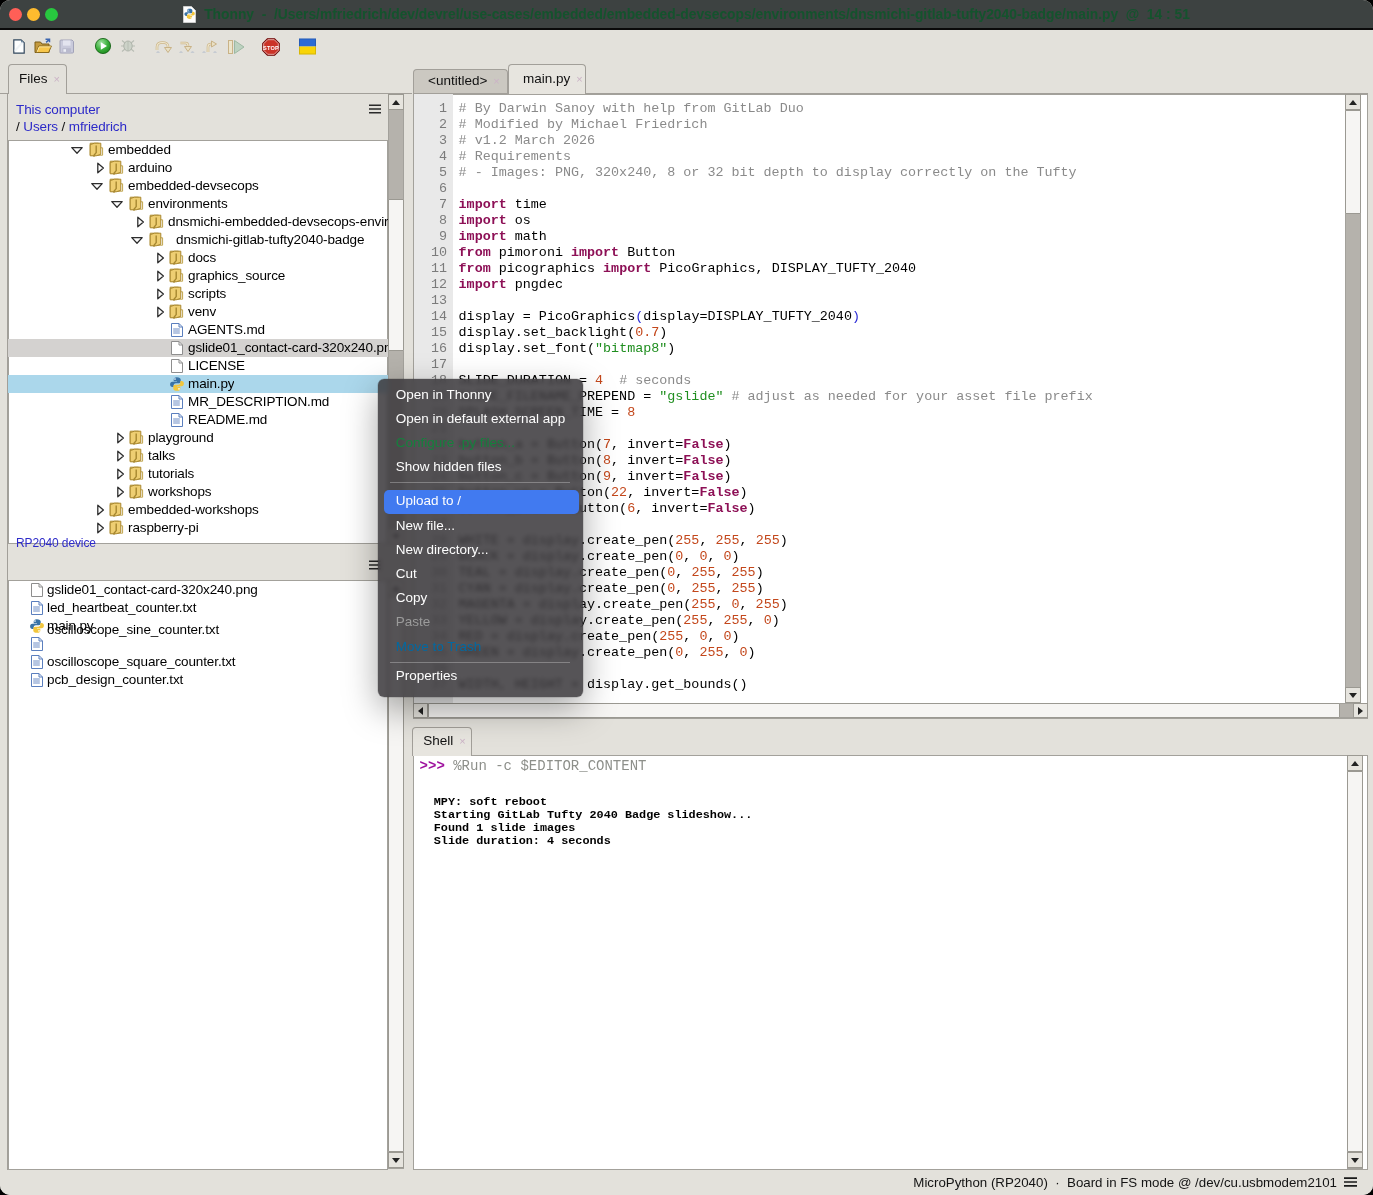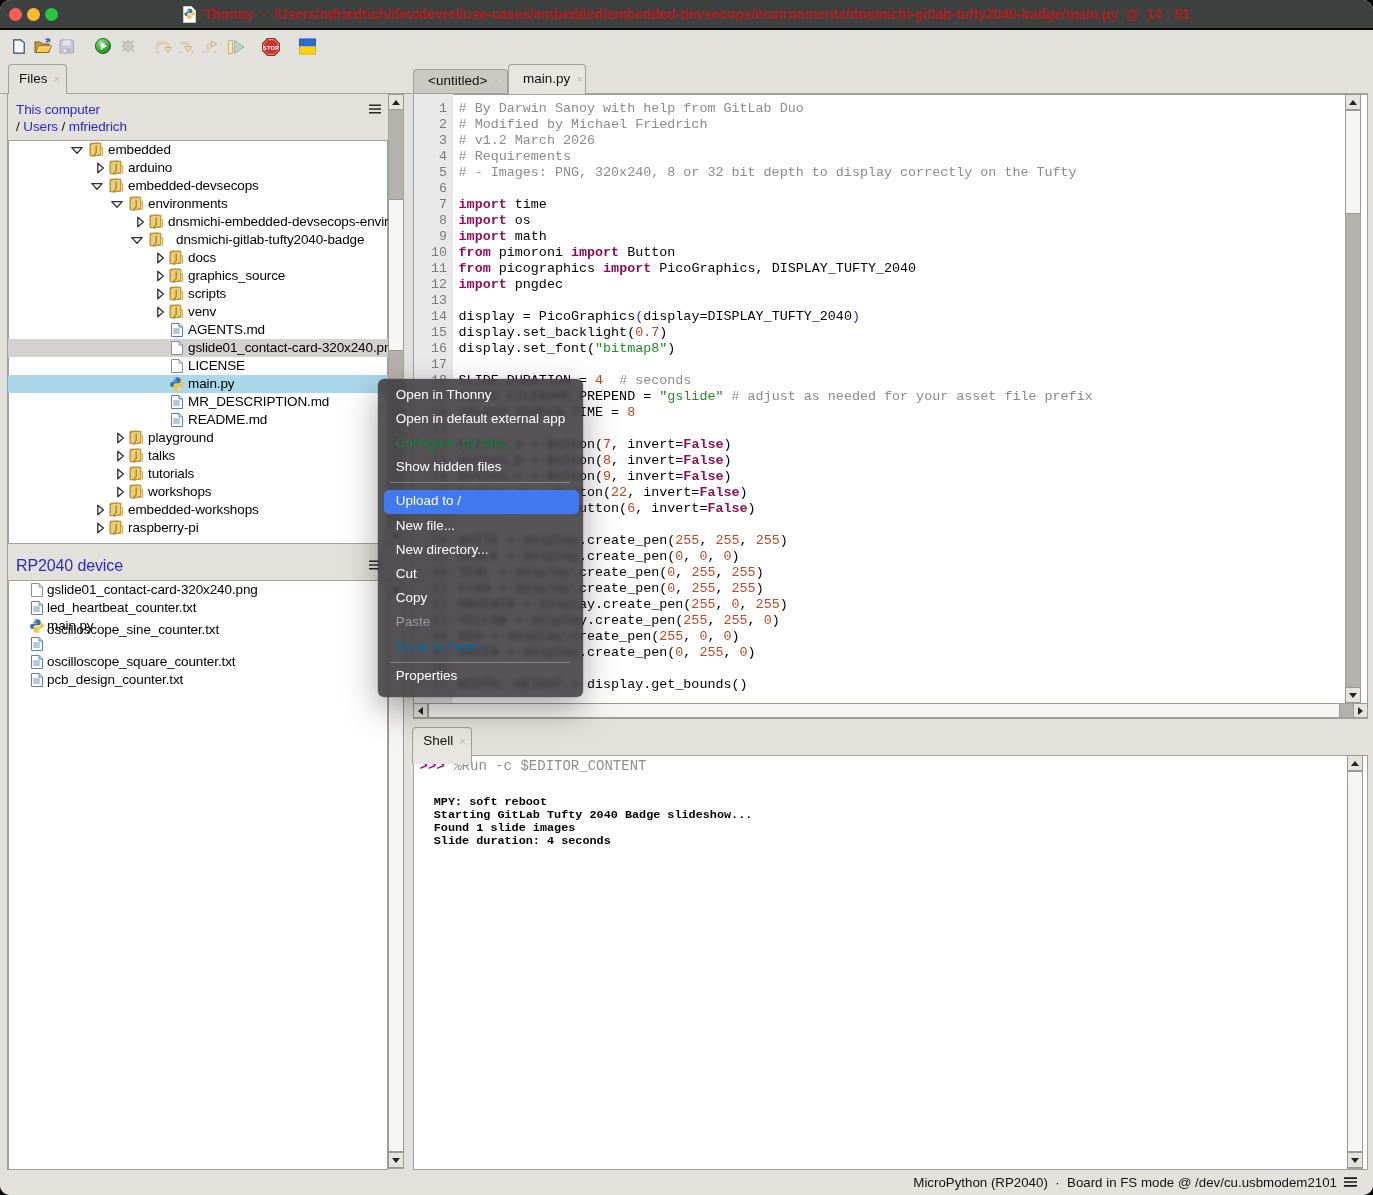--- a/index.html
+++ b/index.html
@@ -1,20 +1,20 @@
 <!DOCTYPE html>
 <html><head><meta charset="utf-8"><style>
 *{margin:0;padding:0;box-sizing:border-box}
 body{background:#000;width:1373px;height:1195px;overflow:hidden;font-family:"Liberation Sans",sans-serif}
 .win{position:absolute;left:0;top:0;width:1373px;height:1195px;border-radius:10px;overflow:hidden;background:#e3e1db}
 .abs{position:absolute}
 
 .tb{position:absolute;left:0;top:0;width:1373px;height:28px;background:#3d4241}
 .light{position:absolute;top:7.5px;width:13px;height:13px;border-radius:50%}
-.ttext{position:absolute;top:0;left:0;width:1373px;height:28px;display:flex;align-items:center;justify-content:center;color:#b91c1c;font-size:13.8px;font-weight:bold;white-space:pre}
+.ttext{position:absolute;top:0;left:0;width:1373px;height:28px;display:flex;align-items:center;justify-content:center;color:#14532d;font-size:13.8px;font-weight:bold;white-space:pre}
 
 
 .tab{position:absolute;font-size:13.5px;color:#111;border:1px solid #a29f99;border-bottom:none;border-radius:4px 4px 0 0;text-align:left}
 .tabx{color:#cbb3c6;font-size:11px;margin-left:6px}
 .notchline{position:absolute;height:1px;background:#a29f99}
 .white{background:#fff;border:1px solid #a3a19b}
 .row{position:absolute;height:18px;line-height:18px;font-size:13.5px;color:#000;white-space:nowrap;letter-spacing:-0.12px}
 .blue{color:#2d2ac8 !important}
 
 .sbtrack{position:absolute;background:#b5b2ac;border:1px solid #a3a19b}
@@ -385,21 +385,21 @@
       <svg width="8" height="5">
         <path d="M0 5 L4 0 L8 5z" fill="#222"></path>
       </svg>
     </div>
 <div class="sbbtn" style="left:388px;top:528px;width:16px;height:16px">
       <svg width="8" height="5">
         <path d="M0 0 L4 5 L8 0z" fill="#222"></path>
       </svg>
     </div>
 <div class="sbthumb" style="left:388px;top:199px;width:16px;height:152px"></div>
-<div class="row blue" style="left:16px;top:557px;font-size:16px">RP2040 device</div>
+<div class="row blue" style="left:16px;top:534px;font-size:12px">RP2040 device</div>
 <svg class="abs" style="left:369px;top:560px" width="12" height="10" viewBox="0 0 12 10">
       <path d="M0 1.2 h12 M0 5 h12 M0 8.8 h12" stroke="#2a2a2a" stroke-width="1.4"></path>
     </svg>
 <div class="white abs" style="left:8px;top:579.5px;width:380px;height:590px"></div>
 <svg class="abs" style="left:30px;top:582.0px" width="14" height="15" viewBox="0 0 14 15">
       <g>
 <path d="M1.5 1.5 h7.5 l3.5 3.5 v9.5 h-11 z" fill="#fff" stroke="#8e8e8e" stroke-width="1"></path>
 <path d="M9 1.5 v3.5 h3.5" fill="none" stroke="#8e8e8e" stroke-width="1"></path>
 </g>
     </svg>
@@ -554,21 +554,21 @@
       <svg width="5" height="8">
         <path d="M5 0 L0 4 L5 8z" fill="#222"></path>
       </svg>
     </div>
 <div class="sbbtn" style="left:1353px;top:703px;width:15px;height:15px">
       <svg width="5" height="8">
         <path d="M0 0 L5 4 L0 8z" fill="#222"></path>
       </svg>
     </div>
 <div class="sbthumb" style="left:428px;top:703px;width:912px;height:15px"></div>
-<div class="tab" style="left:412.3px;top:727px;width:60px;height:37px;background:#e7e5df;padding:5px 0 0 10px;z-index:3">Shell<span class="tabx">×</span></div>
+<div class="tab" style="left:412.3px;top:727px;width:60px;height:29px;background:#e7e5df;padding:5px 0 0 10px;z-index:3">Shell<span class="tabx">×</span></div>
 <div class="notchline" style="left:413px;top:754px;width:0px"></div>
 <div class="white abs" style="left:413px;top:754.5px;width:955px;height:415px"></div>
 <div class="shline mono" style="left:419.6px;top:758px"><span style="color:#9e109e;font-weight:bold">&gt;&gt;&gt;</span><span style="color:#8d8f8a"> %Run -c $EDITOR_CONTENT</span></div>
 <div class="shout mono" style="left:419.6px;top:796px">  MPY: soft reboot
   Starting GitLab Tufty 2040 Badge slideshow...
   Found 1 slide images
   Slide duration: 4 seconds</div>
 <div class="sbtrack" style="left:1347px;top:755px;width:16px;height:414px"></div>
 <div class="sbbtn" style="left:1347px;top:755px;width:16px;height:16px">
       <svg width="8" height="5">

